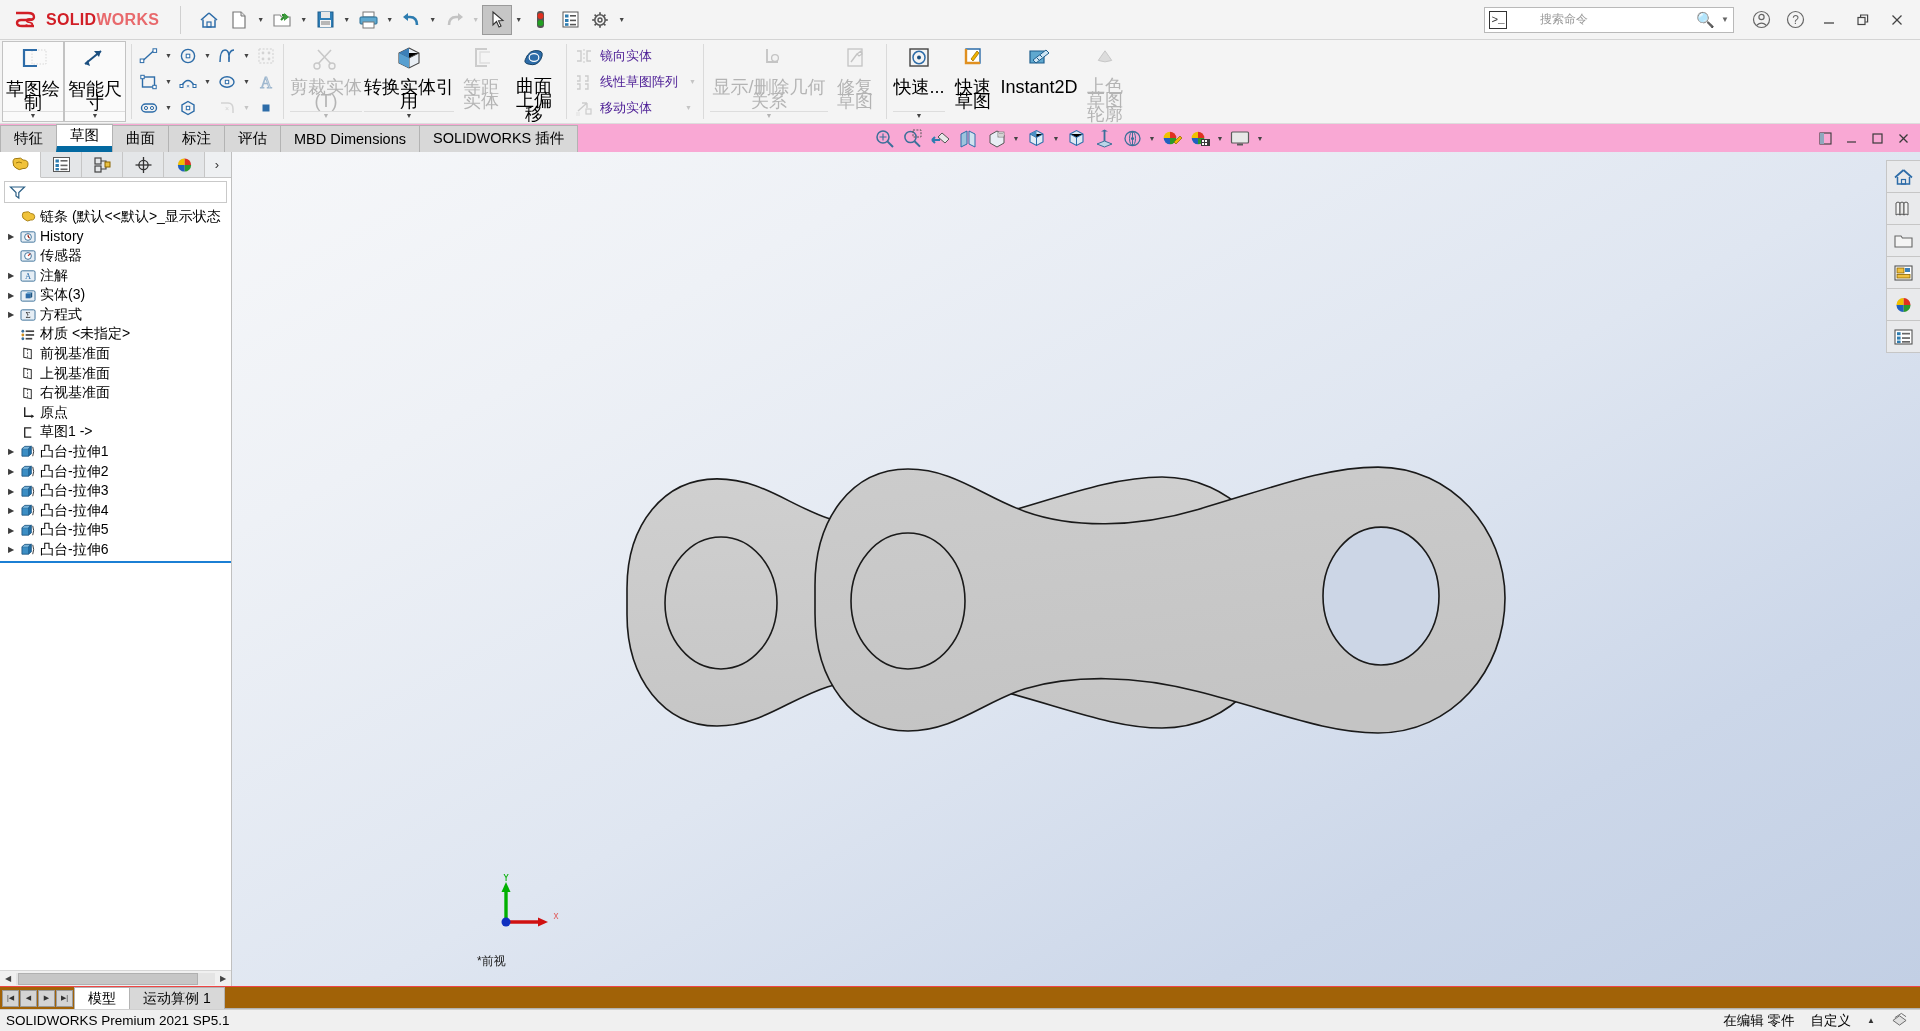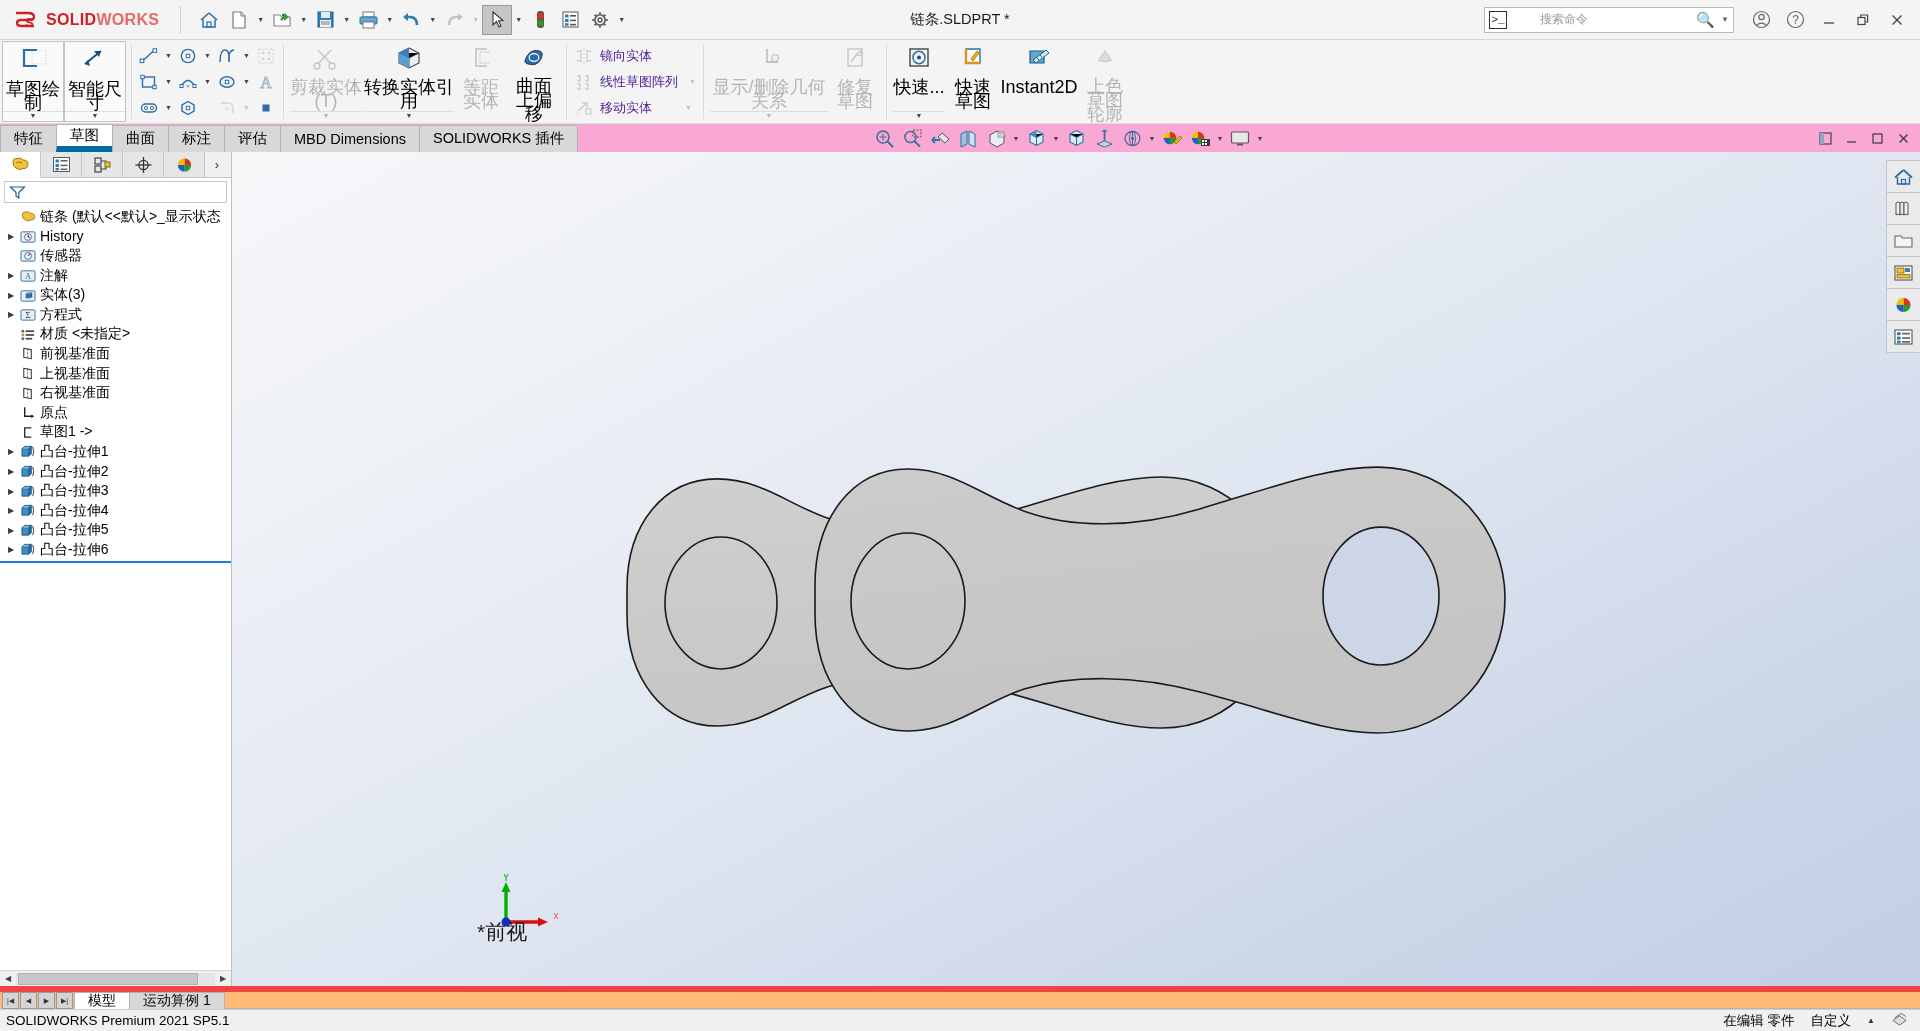--- a/index.html
+++ b/index.html
@@ -125,32 +125,32 @@
   .tree-hscroll { height: 16px; background: #f0f0f0; display: flex; align-items: center;
                   border-top: 1px solid #d6d6d6; }
   .hs-arrow { width: 16px; text-align: center; font-size: 8px; color: #444; }
   .hs-track { flex: 1; height: 12px; background: #e4e4e4; position: relative; }
   .hs-thumb { position: absolute; left: 2px; top: 0; width: 180px; height: 12px; background: #c6c6c6; border: 1px solid #b0b0b0; }
 
   
   .graphics { flex: 1; position: relative; overflow: hidden;
               background: linear-gradient(152deg, #f6f7f9 0%, #eef1f6 22%, #dfe6f1 52%, #ccd7e9 78%, #c2cfe4 100%); }
   .gfx-svg { position: absolute; inset: 0; width: 100%; height: 100%; }
-  .view-label { position: absolute; left: 245px; bottom: 40px; font-size: 21px; color: #1a1a1a; }
+  .view-label { position: absolute; left: 245px; bottom: 16px; font-size: 12px; color: #1a1a1a; }
   .triad { position: absolute; left: 262px; bottom: 50px; width: 70px; height: 62px; }
 
   
   .righttb { position: absolute; right: 0; top: 8px; width: 34px;
              display: flex; flex-direction: column; z-index: 5; }
   .rtb { width: 34px; height: 33px; display: flex; align-items: center; justify-content: center;
          background: #e9eaec; border: 1px solid #c6c6c6; border-right: none; margin-bottom: -1px; cursor: default; }
 
   
-  .bottom-tabs { height: 23px; background: #fdba74; display: flex; align-items: stretch;
-                 flex: 0 0 23px; border-top: 6px solid #ef4444; text-align: center; }
+  .bottom-tabs { height: 23px; background: #a16207; display: flex; align-items: stretch;
+                 flex: 0 0 23px; border-top: 1px solid #ef4444; text-align: center; }
   .navbtns { display: flex; align-items: center; padding-left: 2px; }
   .navb { width: 17px; height: 17px; border: 1px solid #9a9a9a; background: #d4d4d4;
           display: flex; align-items: center; justify-content: center; font-size: 7px; color: #333;
           margin-right: 1px; }
   .btab { padding: 0 13px; display: flex; align-items: center; font-size: 14px;
           border: 1px solid #b3b3b3; border-bottom: none; background: #d8d8d8; margin-right: -1px; cursor: default; }
   .btab.active { background: #fff; }
   .btab-fill { flex: 1; border-bottom: 1px solid #b3b3b3; }
 
   .statusbar { height: 22px; background: #f0f0f0; display: flex; align-items: center;
@@ -265,21 +265,20 @@
               <line x1="4.6" y1="4.6" x2="6" y2="6"></line>
               <line x1="14" y1="14" x2="15.4" y2="15.4"></line>
               <line x1="15.4" y1="4.6" x2="14" y2="6"></line>
               <line x1="6" y1="14" x2="4.6" y2="15.4"></line>
             </g>
           </svg>
       </div>
       <div class="qarrow">▼</div>
     </div>
 
-    <div class="doc-title">链条.SLDPRT *</div>
 
     <div class="title-right">
       <div class="searchbox">
         <span class="sq">&gt;_</span>
         <span class="ph">搜索命令</span>
         <span class="mag">🔍</span>
         <span class="cv">▼</span>
       </div>
       <div class="winbtn">
         <svg width="19" height="19" viewBox="0 0 19 19">

